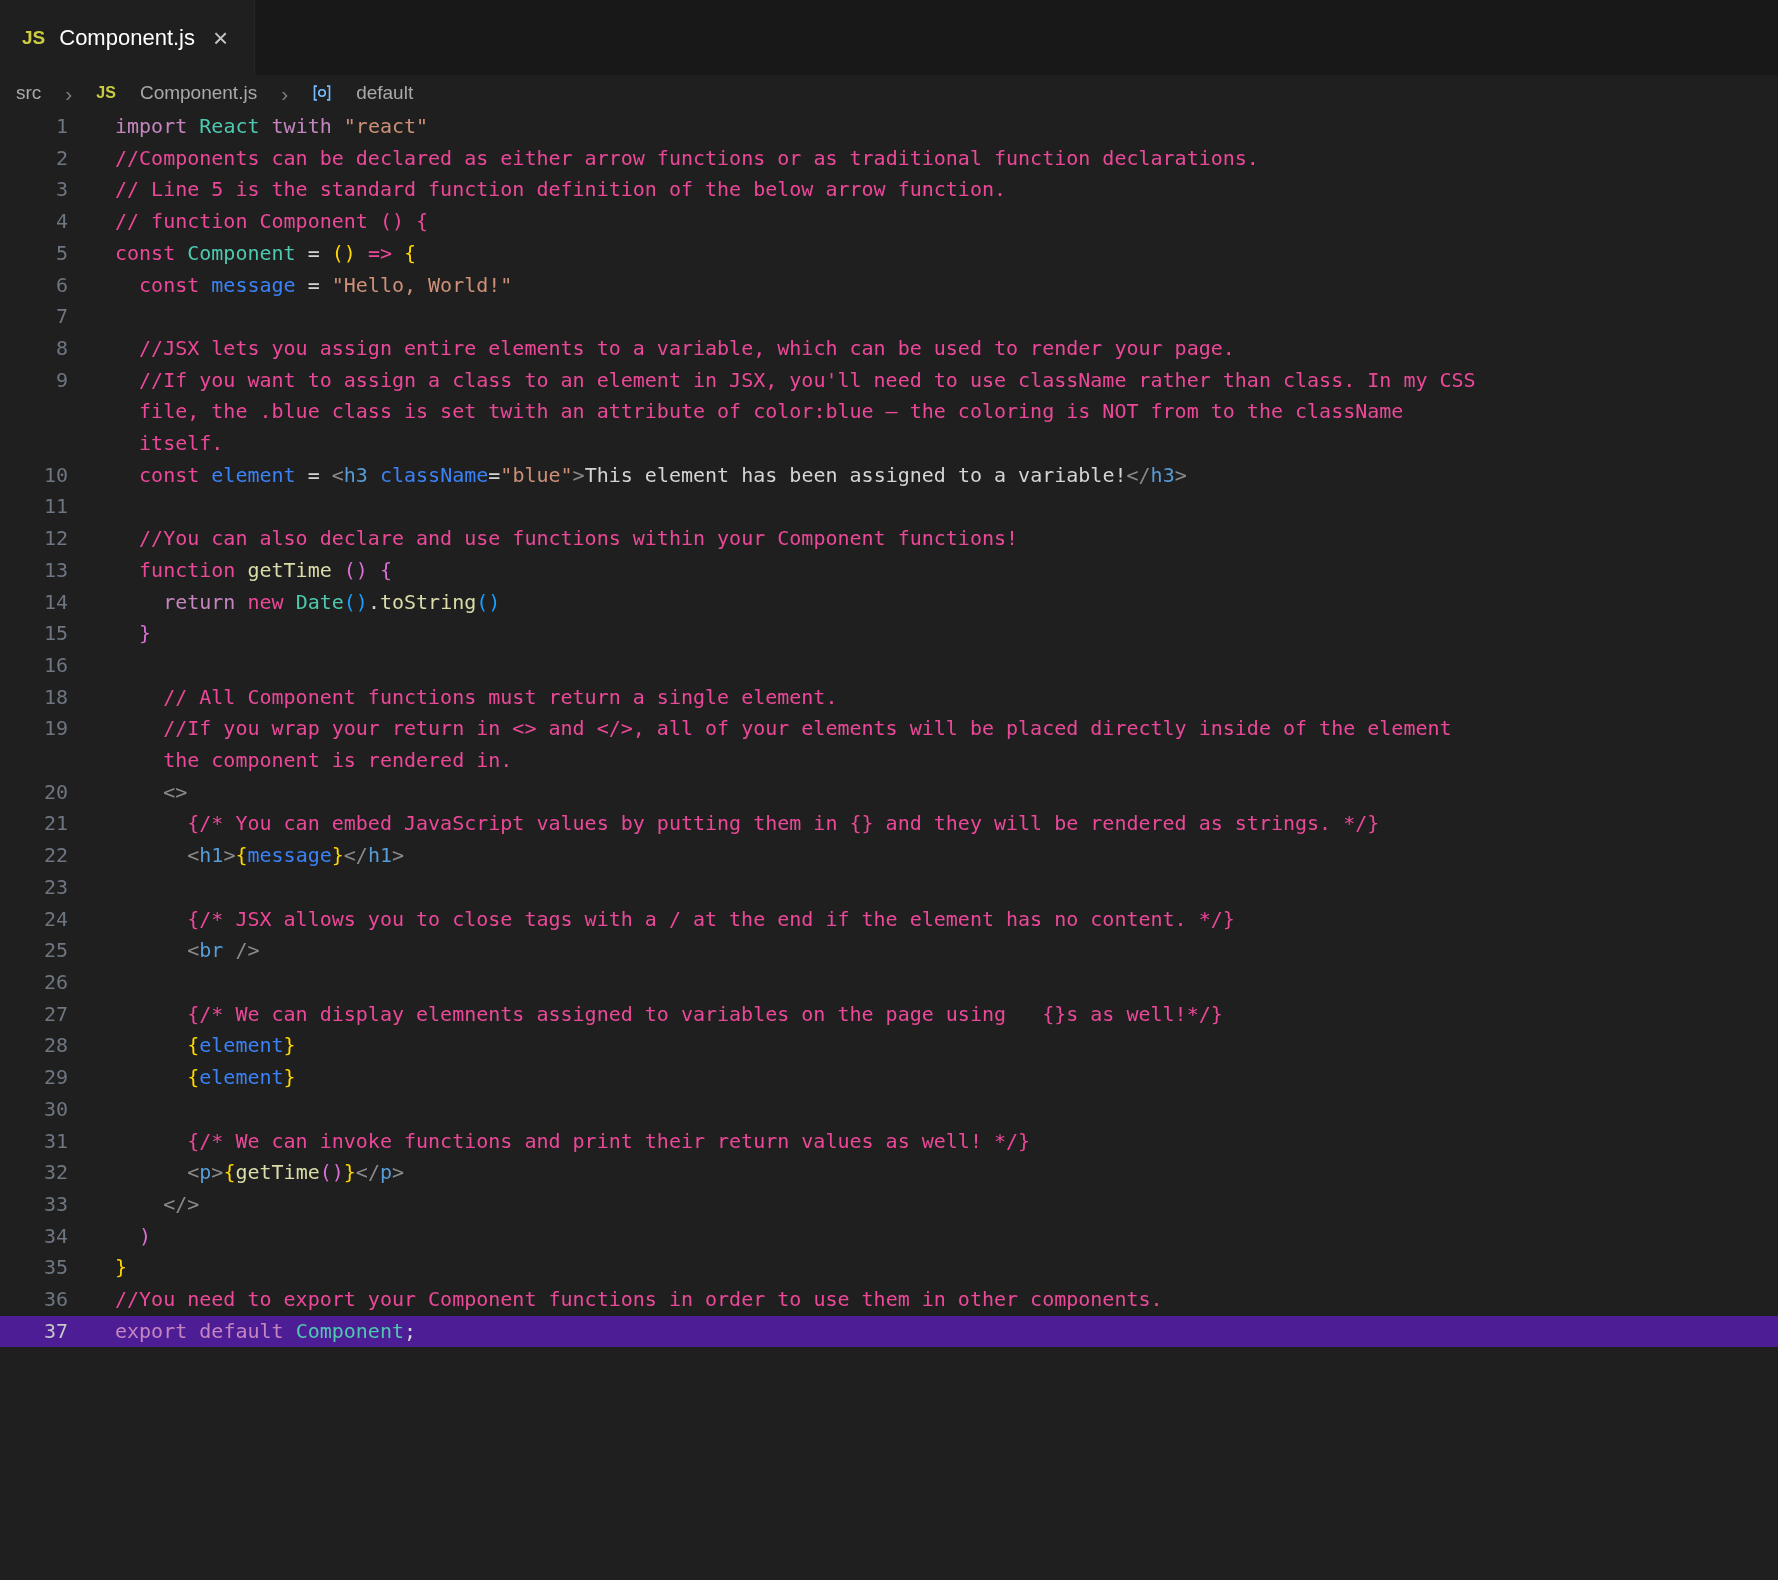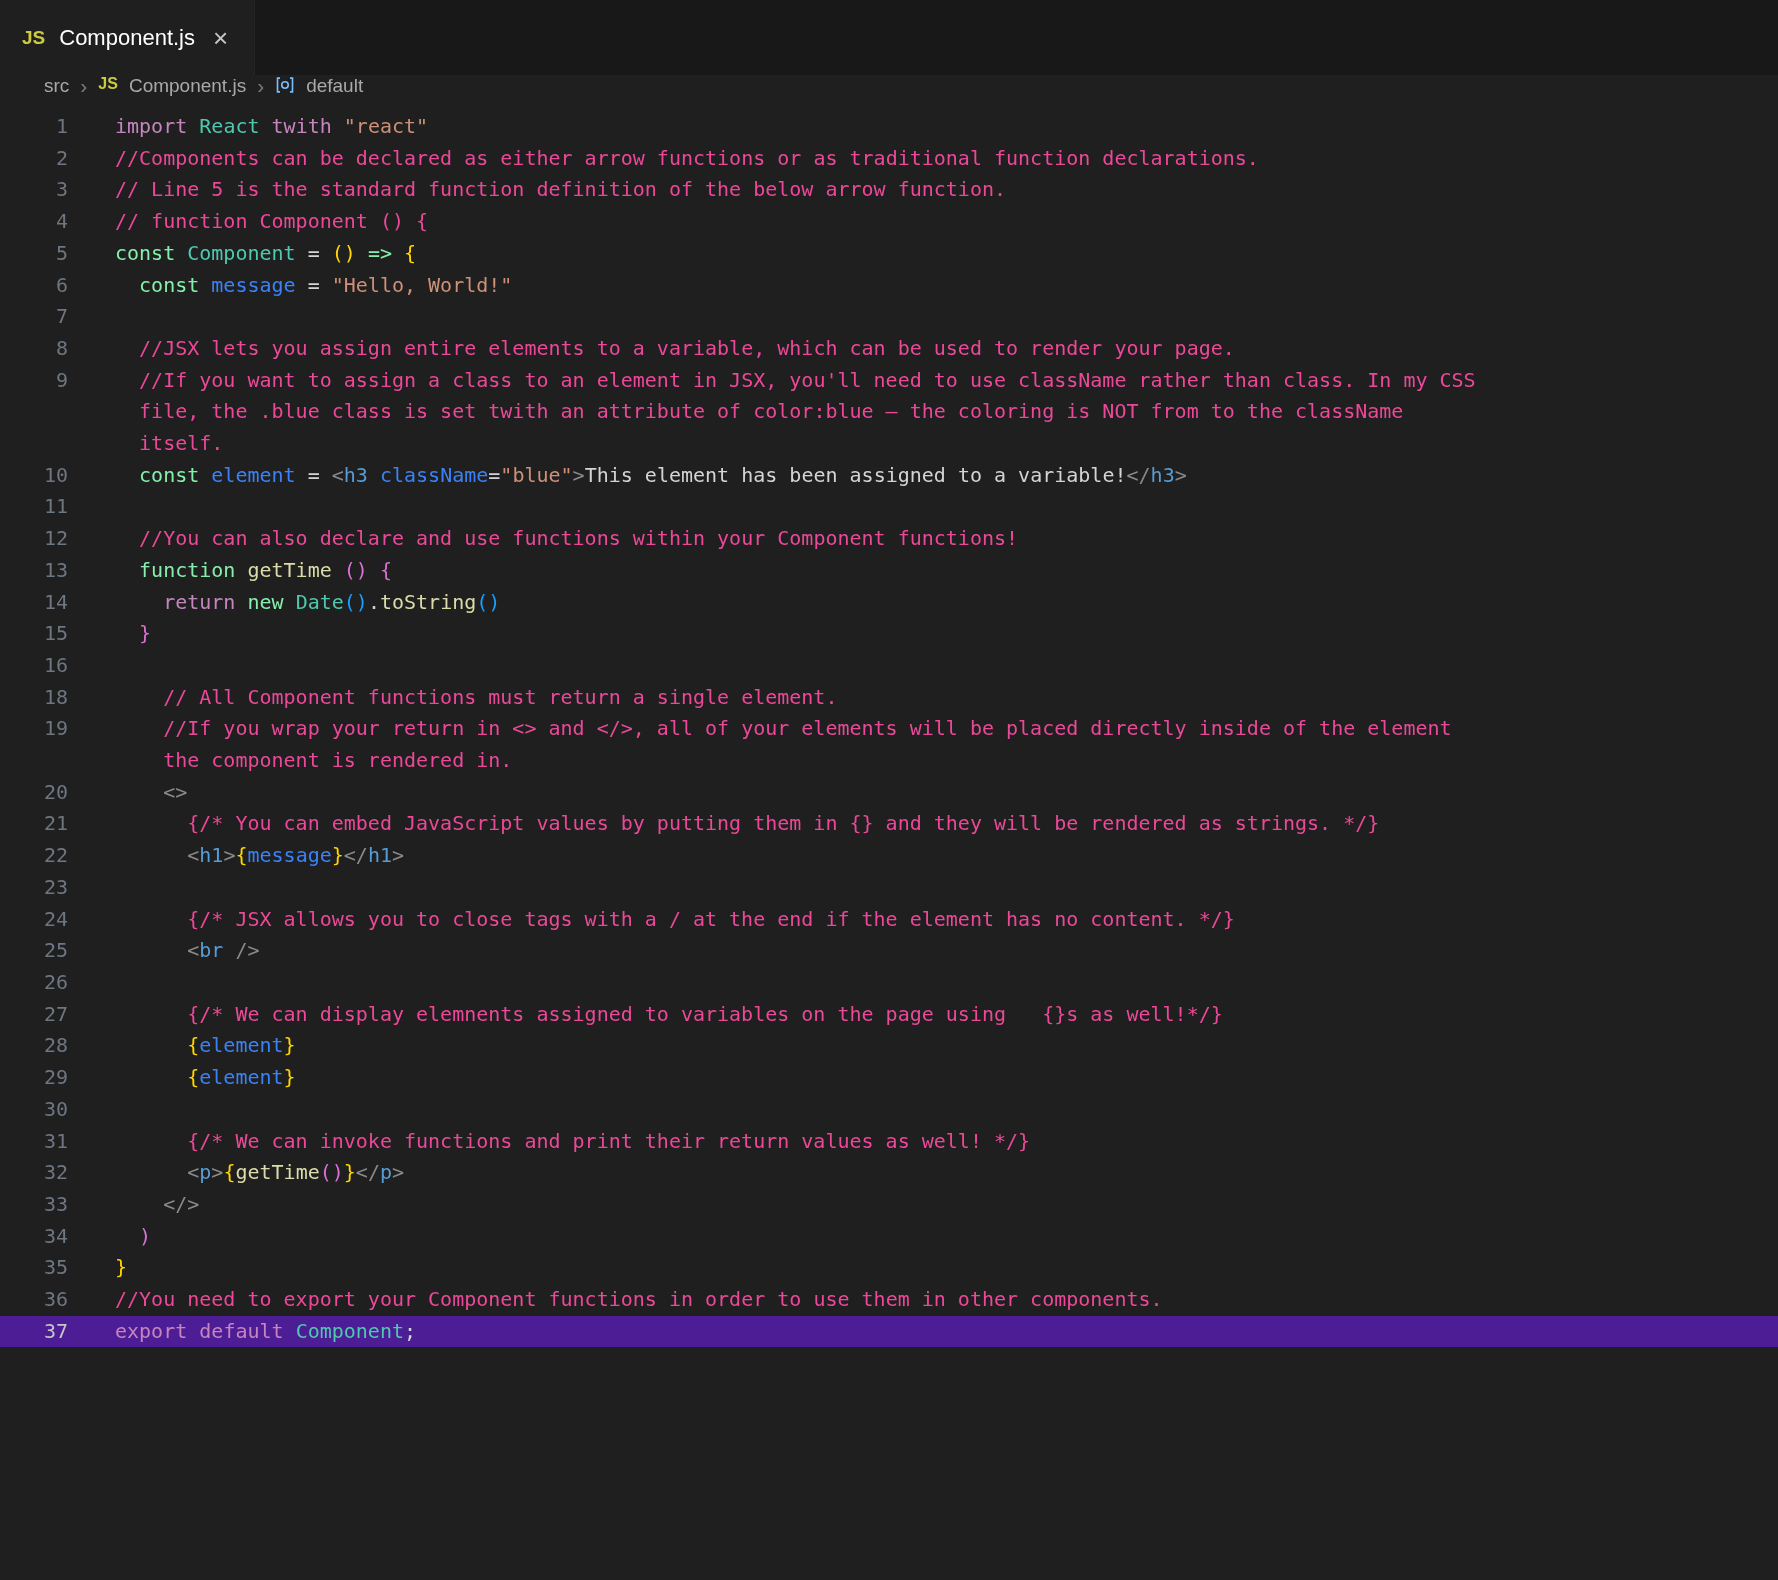--- a/index.html
+++ b/index.html
@@ -22,22 +22,22 @@
   }
   .tab-title {
     font-family:"Liberation Sans", sans-serif; font-size:22px; color:#ffffff;
   }
   .tab-close {
     font-family:"Liberation Sans", sans-serif; font-size:26px; color:#c5c5c5;
     line-height:1; padding:2px 4px; border-radius:4px; cursor:pointer;
   }
   
   .breadcrumbs {
-    height:36px; display:flex; align-items:flex-start; gap:11px;
-    padding-left:44px; background:#1f1f1f;
+    height:36px; display:flex; align-items:center; gap:24px;
+    padding-left:16px; background:#1f1f1f;
     font-family:"Liberation Sans", sans-serif; font-size:19px; color:#a9a9a9;
   }
   .crumb { cursor:pointer; }
   .crumb-sep { color:#7f7f7f; font-size:21px; line-height:1; }
   .crumb-js { font-size:16px; }
   .sym-icon { display:inline-flex; align-items:center; }
   
   .editor { position:relative; }
   .line {
     display:flex; min-height:31.7px; line-height:31.7px;
@@ -47,21 +47,21 @@
   .gutter {
     flex:0 0 68px; text-align:right; color:#6e7681;
     user-select:none; cursor:pointer;
   }
   .line.current .gutter { color:#c6c6c6; }
   .code {
     margin-left:47px; width:1378px; box-sizing:border-box;
     white-space:pre-wrap; overflow-wrap:break-word; color:#d4d4d4;
   }
   .tk-kw  { color:#C586C0; }
-  .tk-st  { color:#86efac; }
+  .tk-st  { color:#ec4899; }
   .tk-cls { color:#4EC9B0; }
   .tk-var { color:#3b82f6; }
   .tk-fn  { color:#DCDCAA; }
   .tk-str { color:#CE9178; }
   .tk-cm  { color:#ec4899; }
   .tk-tag { color:#569CD6; }
   .tk-ab  { color:#8a8a8a; }
   .tk-pl  { color:#d4d4d4; }
   .tk-b1  { color:#FFD700; }
   .tk-b2  { color:#DA70D6; }

